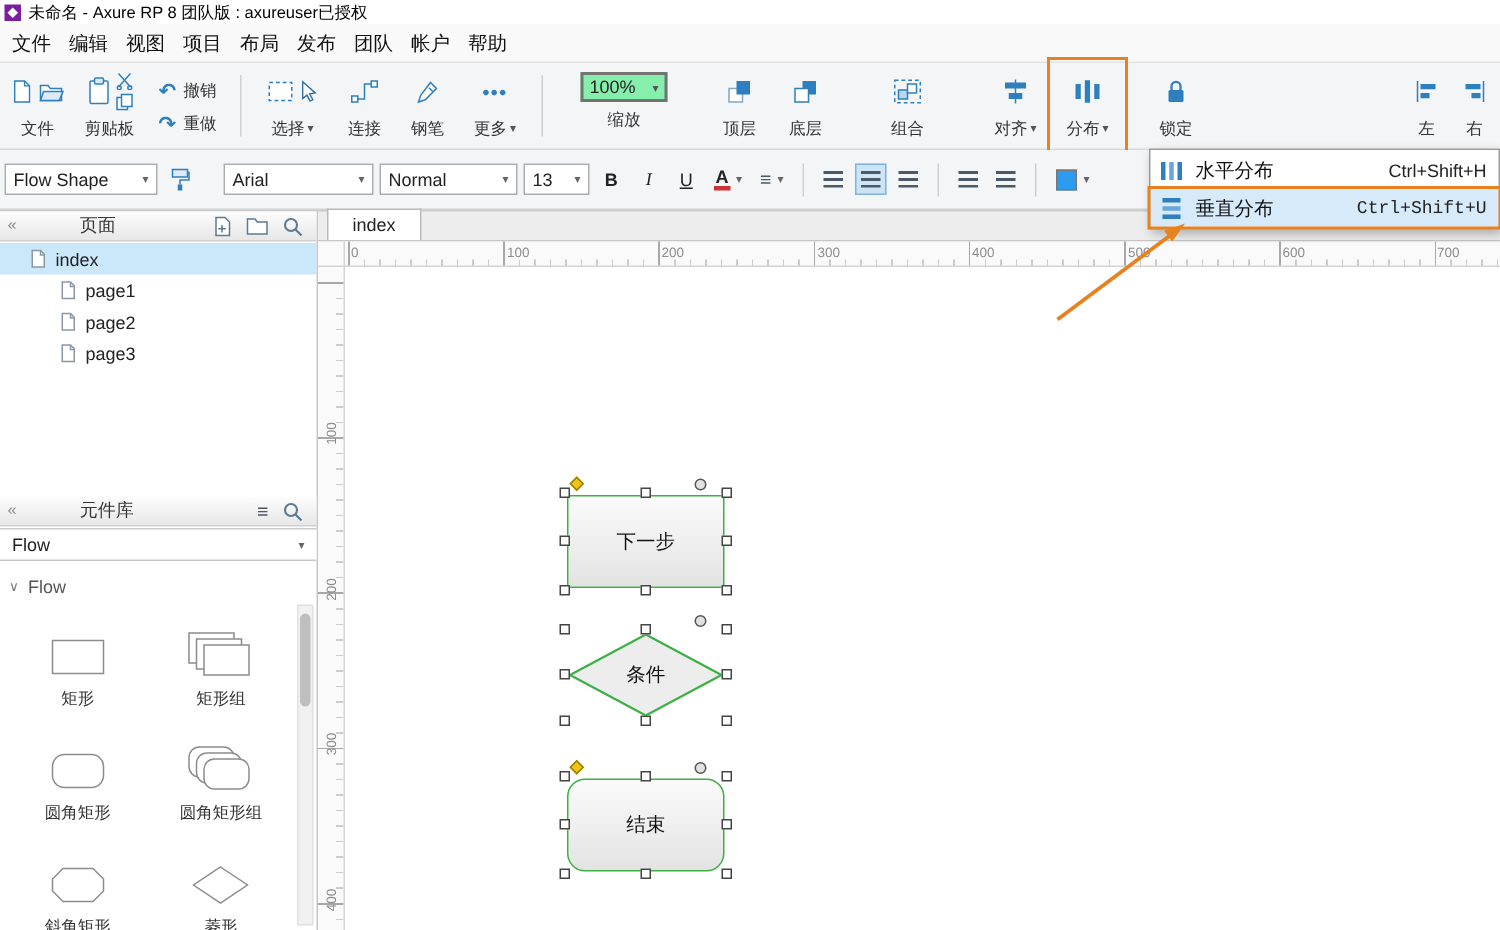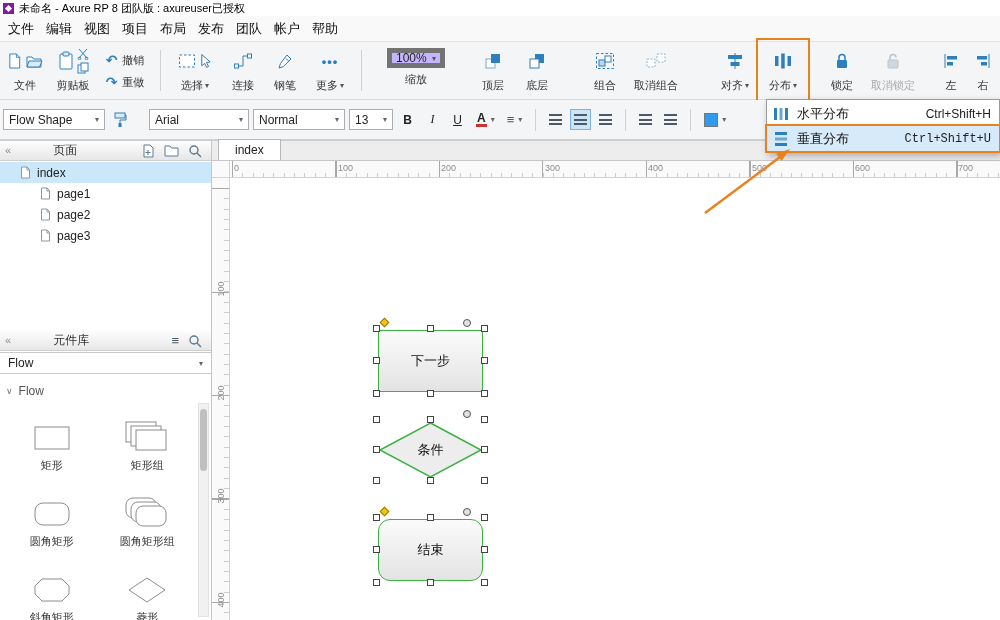--- a/index.html
+++ b/index.html
@@ -27,21 +27,21 @@
   .irow { display:flex; align-items:center; justify-content:center; gap:3px; height:26px; }
   .tlabel { font-size:11px; color:#333; display:flex; align-items:center; gap:2px; margin-top:4px; white-space:nowrap; }
   .caret { font-size:8px; color:#555; }
   .vsep { width:1px; background:#d0d0d0; margin:8px 6px; }
   .tcell.stack { justify-content:center; gap:2px; padding-top:4px; }
   .hrow { display:flex; align-items:center; gap:5px; height:20px; }
   .hrow .glyph { color:#2e7fbe; font-size:14px; font-weight:bold; line-height:1; }
   .hrow .hlabel { font-size:11px; color:#333; }
   .minicol { display:flex; flex-direction:column; gap:2px; }
   .dots { color:#2e7fbe; font-size:13px; font-weight:bold; letter-spacing:1px; }
-  .zoom-select { width:58px; height:20px; border:5px solid #737373; background:#c4b5fd; font-size:12px;
+  .zoom-select { width:58px; height:20px; border:2px solid #737373; background:#86efac; font-size:12px;
     color:#222; display:flex; align-items:center; justify-content:space-between; padding:0 4px; }
   .tcell.disabled .tlabel { color:#a8a8a8; }
   .annot-outline { outline:2px solid #e8821e; outline-offset:2px; }
   .spacer { flex:1; }
 
   
   .formatbar { position:absolute; left:0; top:100px; width:100%; height:40px; background:#f3f5f7;
     border-bottom:1px solid #d2d2d2; display:flex; align-items:center; padding:0 3px; gap:4px; }
   .fselect { height:21px; border:1px solid #abadb3; background:#fff; font-size:12px; color:#222;
     display:flex; align-items:center; justify-content:space-between; padding:0 5px; cursor:default; }
@@ -295,29 +295,20 @@
       <div class="irow">
         <svg width="20" height="18" viewBox="0 0 20 18">
             <rect x="1.5" y="1.5" width="17" height="15" fill="none" stroke="#2e7fbe" stroke-dasharray="2.5 2"></rect>
             <rect x="4" y="8" width="6" height="6" fill="#bcd7ec" stroke="#2e7fbe"></rect>
             <rect x="10" y="4" width="6" height="6" fill="#fff" stroke="#2e7fbe"></rect>
           </svg>
       </div>
       <div class="tlabel">组合</div>
     </div>
 
-    <div class="tcell" style="min-width:56px">
-      <div class="irow">
-        <svg width="20" height="18" viewBox="0 0 20 18">
-            <rect x="1" y="7" width="8" height="8" fill="#fff" stroke="#8fb4d2" stroke-dasharray="2 1.5"></rect>
-            <rect x="11" y="2" width="8" height="8" fill="#fff" stroke="#8fb4d2" stroke-dasharray="2 1.5"></rect>
-          </svg>
-      </div>
-      <div class="tlabel">取消组合</div>
-    </div>
 
     <div class="tcell" style="min-width:46px;margin-left:26px">
       <div class="irow">
         <svg width="18" height="18" viewBox="0 0 18 18">
             <path d="M9 1v16" stroke="#2e7fbe"></path>
             <rect x="2" y="3" width="14" height="4" fill="#2e7fbe"></rect>
             <rect x="4.5" y="10" width="9" height="4" fill="#2e7fbe"></rect>
           </svg>
       </div>
       <div class="tlabel">
@@ -343,29 +334,20 @@
     <div class="tcell" style="min-width:40px;margin-left:14px">
       <div class="irow">
         <svg width="16" height="18" viewBox="0 0 16 18">
             <path d="M5 8V5.5a3 3 0 0 1 6 0V8" fill="none" stroke="#2e7fbe" stroke-width="1.5"></path>
             <rect x="3" y="8" width="10" height="8" rx="1" fill="#2e7fbe"></rect>
           </svg>
       </div>
       <div class="tlabel">锁定</div>
     </div>
 
-    <div class="tcell disabled" style="min-width:58px">
-      <div class="irow">
-        <svg width="16" height="18" viewBox="0 0 16 18">
-            <path d="M5 8V5.5a3 3 0 0 1 6 0" fill="none" stroke="#b9c4cc" stroke-width="1.5"></path>
-            <rect x="3" y="8" width="10" height="8" rx="1" fill="#cfd8de" stroke="#b9c4cc"></rect>
-          </svg>
-      </div>
-      <div class="tlabel">取消锁定</div>
-    </div>
 
     <div class="spacer"></div>
 
     <div class="tcell" style="min-width:30px">
       <div class="irow">
         <svg width="16" height="16" viewBox="0 0 16 16">
             <path d="M2 1v14" stroke="#2e7fbe"></path>
             <rect x="4" y="3" width="10" height="3.5" fill="#2e7fbe"></rect>
             <rect x="4" y="9" width="6" height="3.5" fill="#2e7fbe"></rect>
           </svg>

